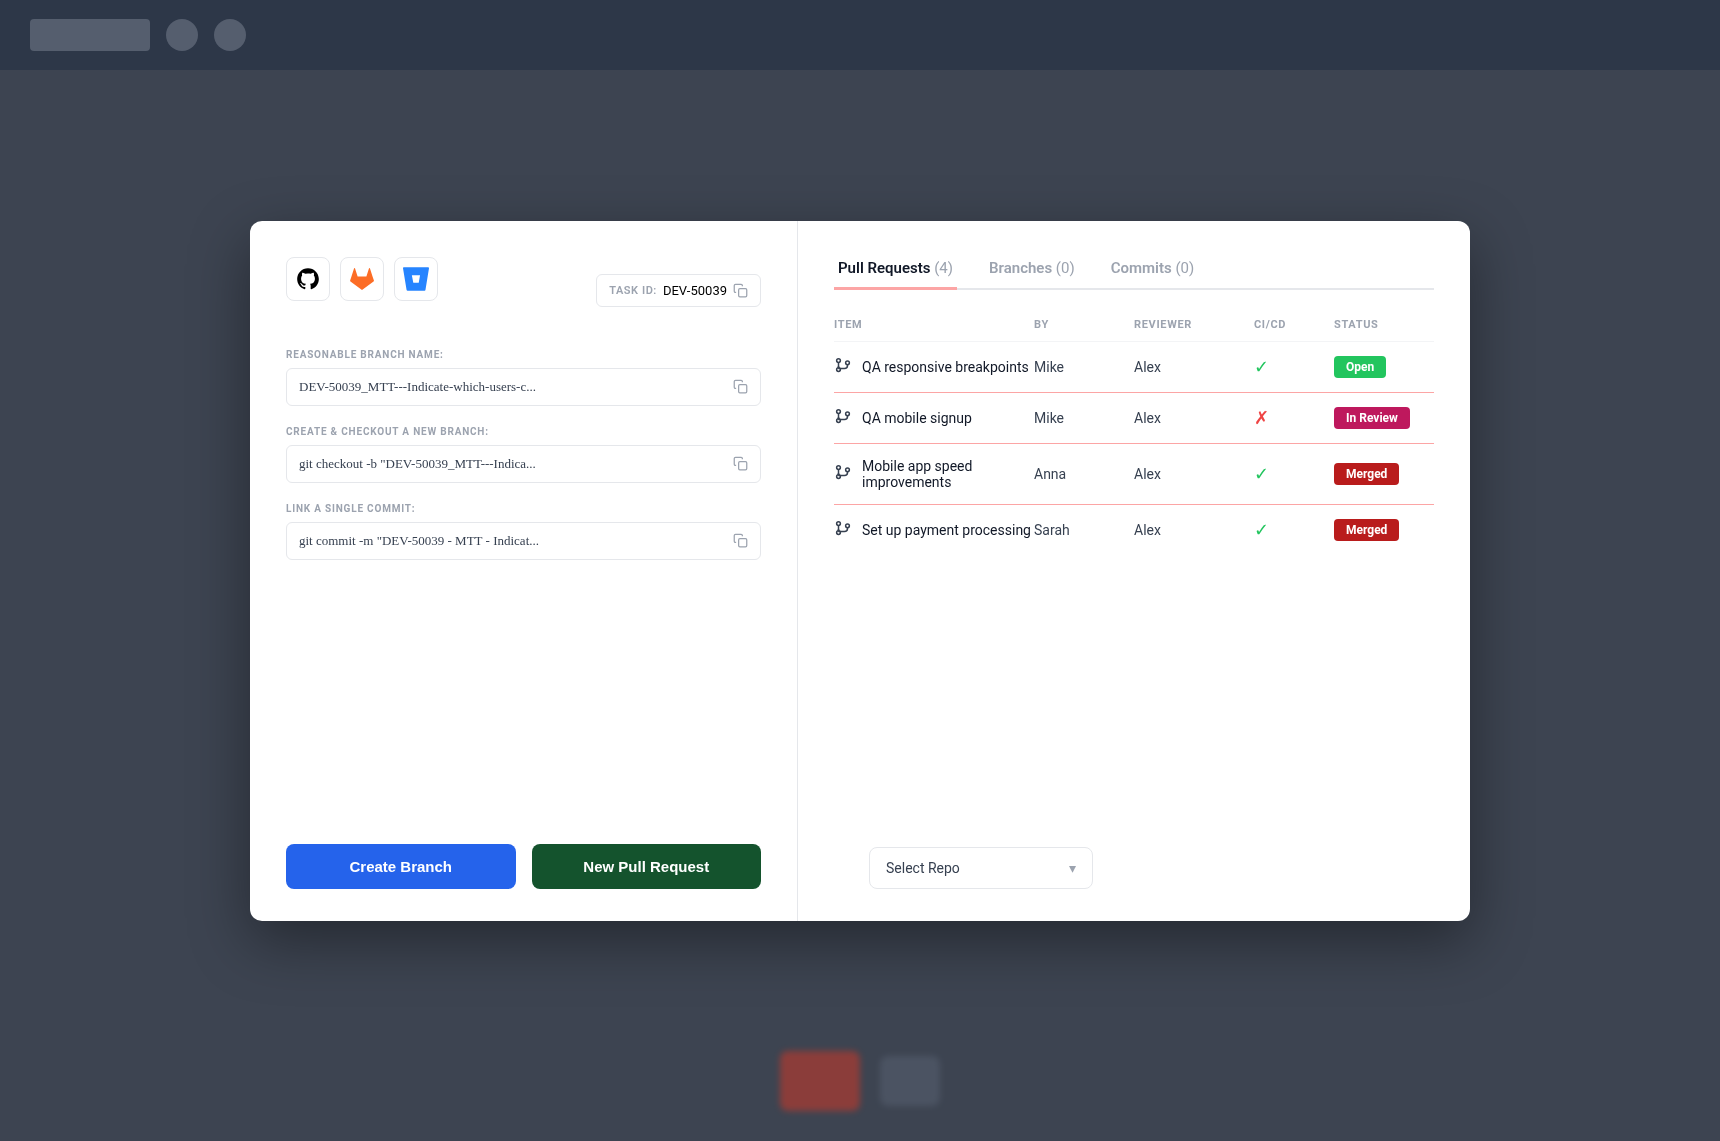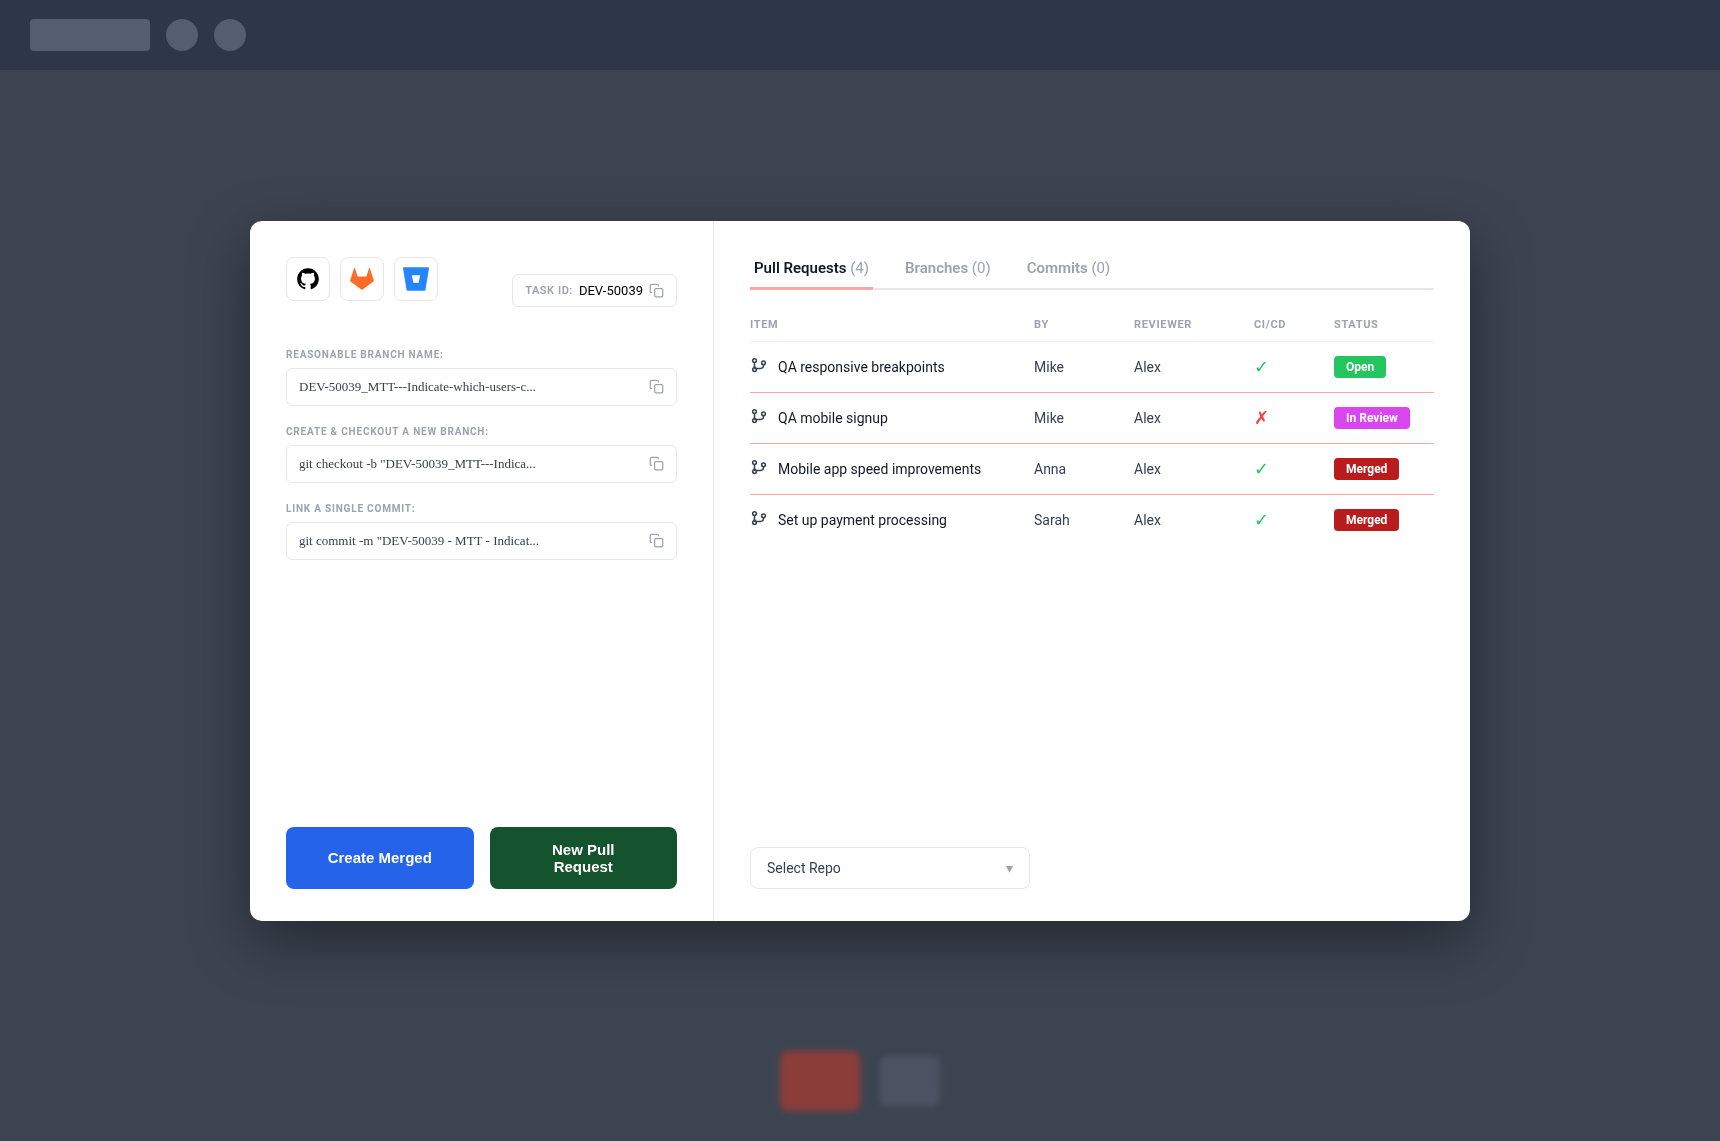--- a/index.html
+++ b/index.html
@@ -49,21 +49,21 @@
       background: #ffffff;
       border-radius: 12px;
       width: 1220px;
       min-height: 700px;
       display: flex;
       box-shadow: 0 20px 60px rgba(0,0,0,0.4);
       overflow: hidden;
     }
     
     .left-panel {
-      width: 464px;
+      width: 548px;
       flex-shrink: 0;
       padding: 36px 36px 32px 36px;
       border-right: 1px solid #e5e7eb;
       display: flex;
       flex-direction: column;
     }
     .provider-icons {
       display: flex;
       gap: 10px;
       margin-bottom: 24px;
@@ -244,38 +244,39 @@
       align-items: center;
       justify-content: center;
       padding: 4px 12px;
       border-radius: 4px;
       font-size: 12px;
       font-weight: 700;
       color: white;
       white-space: nowrap;
     }
     .badge-open { background: #22c55e; }
-    .badge-review { background: #d946ef; }
+    .badge-review { background: #be185d; }
     .badge-merged { background: #b91c1c; }
     .select-repo-row {
       margin-top: auto;
       padding-top: 20px;
     }
     .select-repo {
       display: flex;
       align-items: flex-end;
       justify-content: space-between;
       border: 1px solid #e5e7eb;
       border-radius: 8px;
       padding: 12px 16px;
-      width: 280px;
+      width: 224px;
       cursor: pointer;
       font-size: 14px;
       color: #374151;
       background: white;
+      margin-left: 35px;
     }
     .chevron-icon { color: #9ca3af; font-size: 14px; }
     
     .bottom-area {
       position: absolute;
       bottom: 0;
       left: 0;
       right: 0;
       height: 120px;
       background: #3d4451;
@@ -377,21 +378,21 @@
         <svg width="15" height="15" viewBox="0 0 24 24" fill="none" stroke="currentColor" stroke-width="2">
           <rect x="9" y="9" width="13" height="13" rx="2" ry="2"></rect>
           <path d="M5 15H4a2 2 0 01-2-2V4a2 2 0 012-2h9a2 2 0 012 2v1"></path>
         </svg>
       </button>
     </div>
 
     <div class="spacer"></div>
 
     <div class="btn-row">
-      <button class="btn-create">Create Merged</button>
+      <button class="btn-create">Create Branch</button>
       <button class="btn-pr">New Pull Request</button>
     </div>
   </div>
 
   <div class="right-panel">
     <div class="tabs-row">
       <div class="tab active">
         <span>Pull Requests <span style="color:#9ca3af;font-weight:400;">(4)</span></span>
       </div>
       <div class="tab">

